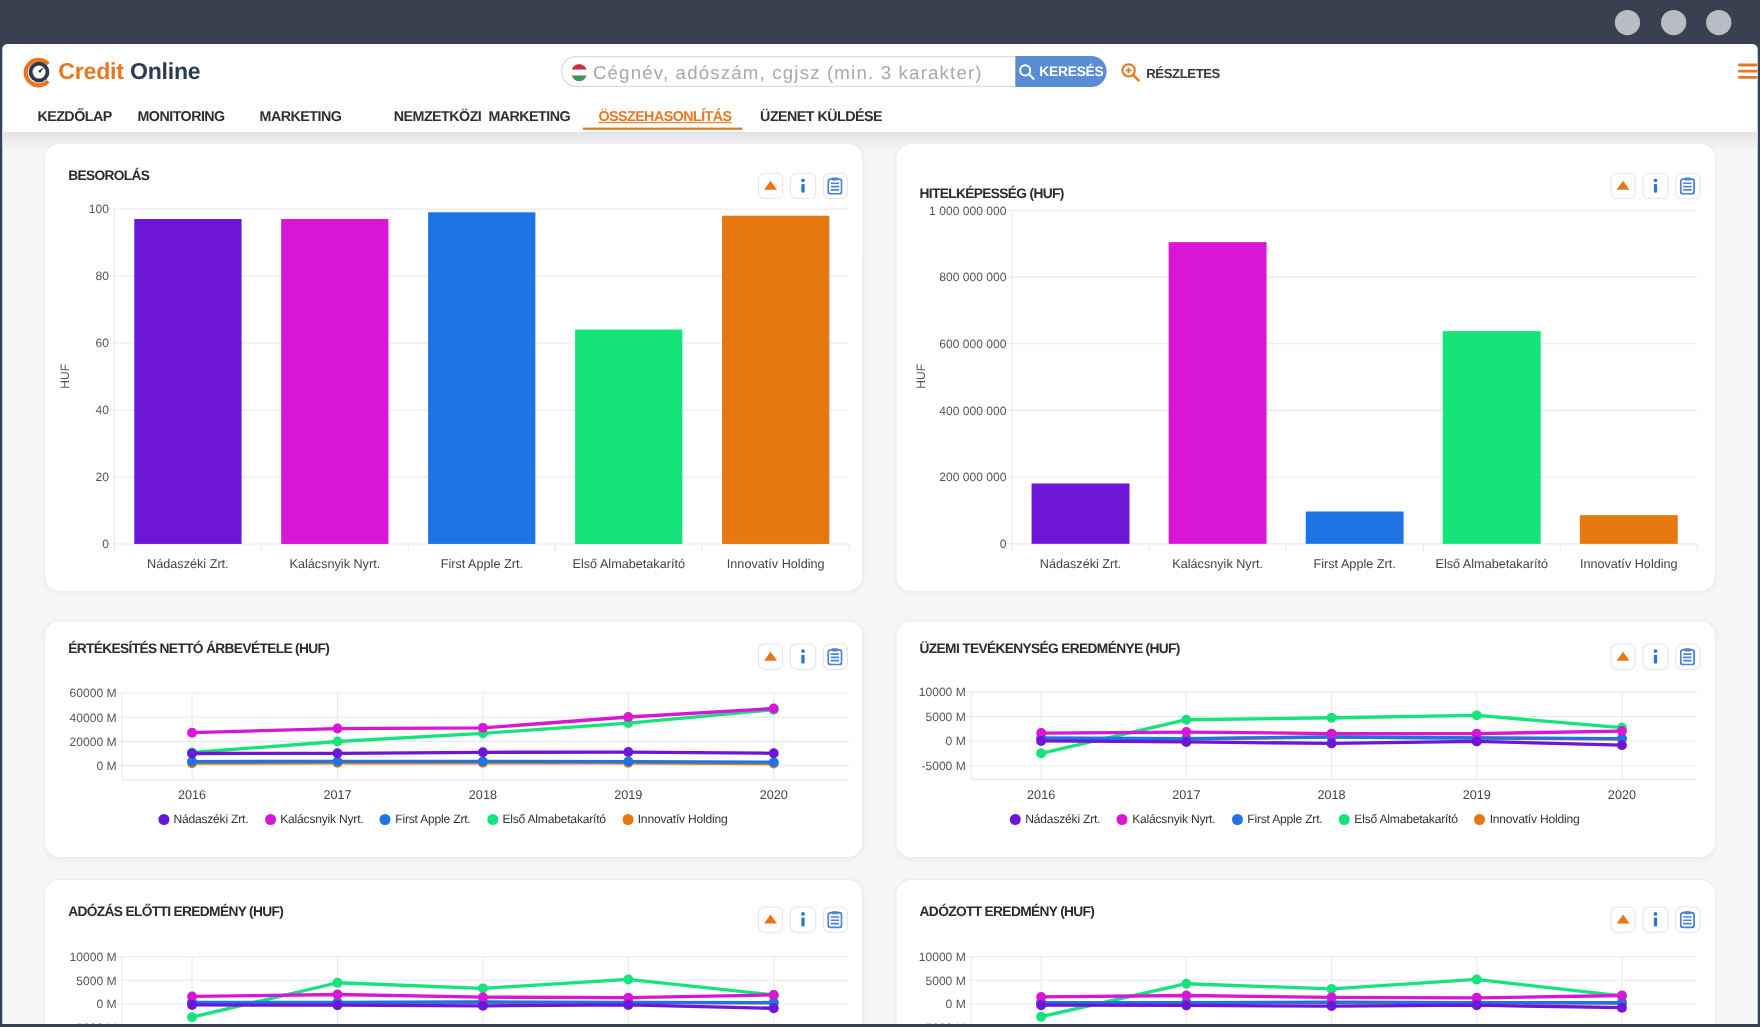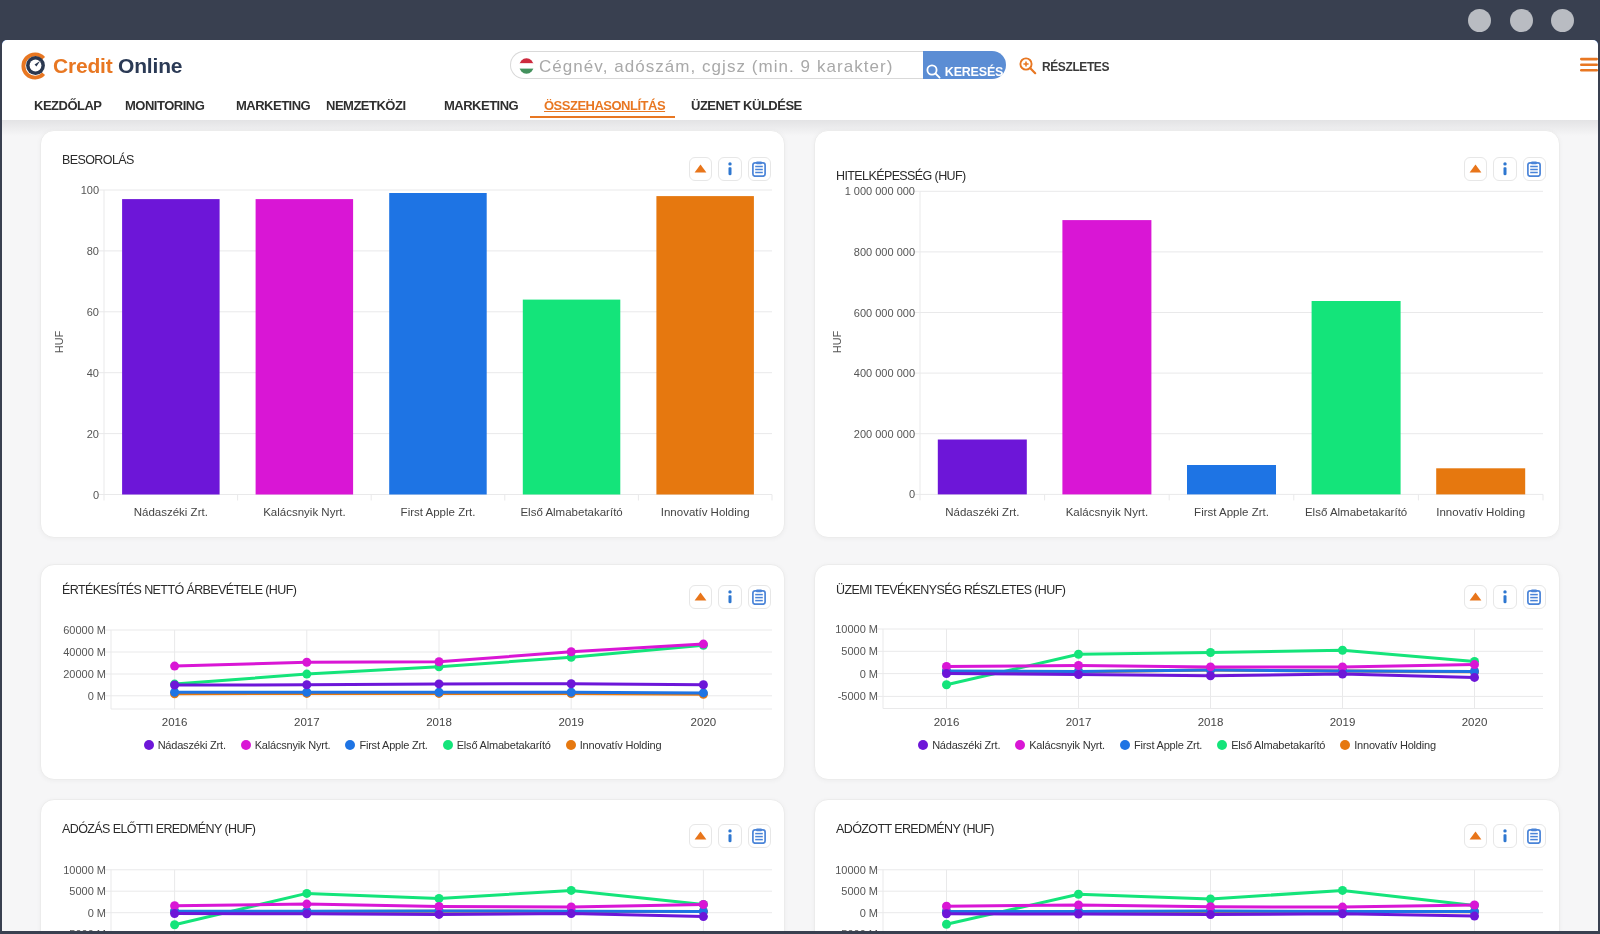--- a/index.html
+++ b/index.html
@@ -3,30 +3,30 @@
 * { box-sizing: border-box; margin:0; padding:0; }
 body { width:1600px; height:934px; background:#394050; font-family:"Liberation Sans", sans-serif; position:relative; overflow:hidden; }
 .winbtn { position:absolute; top:9px; width:23px; height:23px; border-radius:50%; background:#b9bcc2; }
 .window { position:absolute; left:2px; top:40px; width:1596px; height:891px; background:#3b82f6; border-radius:5px 5px 0 0; overflow:hidden; }
 .header { position:absolute; left:0; top:0; width:100%; height:50px; background:#fff; }
 .logotext { position:absolute; left:51px; top:14px; font-size:21px; font-weight:bold; letter-spacing:-0.2px; color:#e87722; }
 .logotext b { color:#2b3a55; font-weight:bold; }
 .searchwrap { position:absolute; left:508px; top:11px; width:496px; height:28px; }
 .sinput { position:absolute; left:0; top:0; width:413px; height:28px; background:#fff; border:1px solid #d9d9d9; border-right:none; border-radius:14px 0 0 14px; }
 .sph { position:absolute; left:28px; top:5px; font-size:17px; letter-spacing:1.05px; color:#a9a9a9; white-space:nowrap; }
-.sbtn { position:absolute; left:413px; top:0; width:83px; height:28px; background:#5b8dd4; border-radius:0 14px 14px 0; color:#fff; font-size:12.5px; letter-spacing:-0.2px; font-weight:bold; display:flex; align-items:flex-end; justify-content:center; }
+.sbtn { position:absolute; left:413px; top:0; width:83px; height:28px; background:#5b8dd4; border-radius:0 14px 14px 0; color:#fff; font-size:12.5px; letter-spacing:-0.2px; font-weight:bold; display:flex; align-items:center; justify-content:center; }
 .reszletes { position:absolute; left:1040px; top:20px; font-size:12px; letter-spacing:-0.4px; font-weight:bold; color:#3a3a3a; }
 .nav { position:absolute; left:0; top:50px; width:100%; height:30px; background:#fff; }
 .nav span { position:absolute; top:7.5px; font-size:13px; letter-spacing:-0.5px; font-weight:bold; color:#2f2f2f; white-space:nowrap;text-align:right; }
 .nav .active { color:#e87722;text-decoration:underline; }
 .underline { position:absolute; left:528px; top:25.5px; width:145px; height:2.5px; background:#e87722; }
 .main { position:absolute; left:0; top:80px; width:100%; height:811px; background:#f6f6f7; }
 .main:before { content:""; position:absolute; left:0; top:0; width:100%; height:16px; background:linear-gradient(#e3e3e5, rgba(246,246,247,0)); }
 .card { position:absolute; background:#fff; border:1px solid #ececec; border-radius:14px; box-shadow:0 1px 5px rgba(0,0,0,0.04); }
-.ctitle { position:absolute; left:21px; font-size:12.5px; letter-spacing:-0.6px; font-weight:normal; color:#2b2b2b; }
+.ctitle { position:absolute; left:21px; font-size:12.5px; letter-spacing:-0.6px; font-weight:bold; color:#2b2b2b; }
 .btnrow { position:absolute; right:13px; display:flex; gap:6px; }
 .cbtn { width:23.5px; height:23.5px; border:1px solid #e7e7e7; border-radius:6px; display:flex; align-items:center; justify-content:center; background:#fff; }
 .legend { position:absolute; left:0; width:100%; display:flex; justify-content:center; gap:15px; font-size:11px; padding-right:20px; letter-spacing:-0.2px; color:#333; }
 .litem { display:flex; align-items:center; white-space:nowrap; }
 .ldot { width:10px; height:10px; border-radius:50%; margin-right:4px; display:inline-block; }
 </style></head><body>
 <div class="winbtn" style="left:1468px"></div>
 <div class="winbtn" style="left:1509.5px"></div>
 <div class="winbtn" style="left:1551px"></div>
 <div class="window">
@@ -43,21 +43,21 @@
           <svg width="15" height="16" viewBox="0 0 15 16" style="position:absolute;left:8px;top:6px">
             <clipPath id="fc">
               <ellipse cx="7.5" cy="8" rx="7.2" ry="7.8"></ellipse>
             </clipPath>
             <g clip-path="url(#fc)">
               <rect x="0" y="0" width="15" height="5.4" fill="#cd2a3e"></rect>
               <rect x="0" y="5.4" width="15" height="5.2" fill="#ffffff"></rect>
               <rect x="0" y="10.6" width="15" height="5.4" fill="#43915d"></rect>
             </g>
           </svg>
-          <span class="sph">Cégnév, adószám, cgjsz (min. 9 karakter)</span>
+          <span class="sph">Cégnév, adószám, cgjsz (min. 3 karakter)</span>
         </div>
         <div class="sbtn"><svg width="15" height="15" viewBox="0 0 15 15" style="margin-right:4px">
             <circle cx="6" cy="6" r="4.6" fill="none" stroke="#fff" stroke-width="1.8"></circle>
             <line x1="9.5" y1="9.5" x2="13.6" y2="13.6" stroke="#fff" stroke-width="1.8" stroke-linecap="round"></line>
           </svg>KERESÉS</div>
       </div>
       <svg width="18" height="18" viewBox="0 0 18 18" style="position:absolute;left:1017px;top:17px">
         <circle cx="7" cy="7" r="5.6" fill="none" stroke="#e87722" stroke-width="1.9"></circle>
         <line x1="4.4" y1="7" x2="9.6" y2="7" stroke="#e87722" stroke-width="1.6"></line>
         <line x1="7" y1="4.4" x2="7" y2="9.6" stroke="#e87722" stroke-width="1.6"></line>
@@ -67,21 +67,21 @@
       <svg width="18" height="16" viewBox="0 0 18 16" style="position:absolute;left:1578px;top:17px">
         <rect x="0" y="0.8" width="18" height="2.6" rx="1.3" fill="#e87722"></rect>
         <rect x="0" y="6.4" width="18" height="2.6" rx="1.3" fill="#e87722"></rect>
         <rect x="0" y="12" width="18" height="2.6" rx="1.3" fill="#e87722"></rect>
       </svg>
     </div>
     <div class="nav">
       <span style="left:32px">KEZDŐLAP</span>
       <span style="left:123px">MONITORING</span>
       <span style="left:234px">MARKETING</span>
-      <span style="left:324px">NEMZETKÖZI</span>
+      <span style="left:356px">NEMZETKÖZI</span>
       <span style="left:442px">MARKETING</span>
       <span class="active" style="left:542px">ÖSSZEHASONLÍTÁS</span>
       <span style="left:689px">ÜZENET KÜLDÉSE</span>
       <div class="underline"></div>
     </div>
     <div class="main">
       <div class="card" style="left:38px;top:10px;width:745px;height:408px">
         <div class="ctitle" style="top:22px">BESOROLÁS</div>
         <div class="btnrow" style="top:26px">
           <span class="cbtn">
@@ -289,21 +289,21 @@
         </svg>
         <div class="legend" style="top:174px">
           <span class="litem"><span class="ldot" style="background:#6d16d8"></span>Nádaszéki Zrt.</span>
           <span class="litem"><span class="ldot" style="background:#d916d5"></span>Kalácsnyik Nyrt.</span>
           <span class="litem"><span class="ldot" style="background:#1e74e4"></span>First Apple Zrt.</span>
           <span class="litem"><span class="ldot" style="background:#14e47a"></span>Első Almabetakarító</span>
           <span class="litem"><span class="ldot" style="background:#e6780f"></span>Innovatív Holding</span>
         </div>
       </div>
       <div class="card" style="left:812px;top:444px;width:746px;height:216px">
-        <div class="ctitle" style="top:18px">ÜZEMI TEVÉKENYSÉG RÉSZLETES (HUF)</div>
+        <div class="ctitle" style="top:18px">ÜZEMI TEVÉKENYSÉG EREDMÉNYE (HUF)</div>
         <div class="btnrow" style="top:20px">
           <span class="cbtn">
             <svg width="13" height="9" viewBox="0 0 13 9">
               <path d="M6.5 0.4 L12.4 8.6 L0.6 8.6 Z" fill="#e8751a"></path>
             </svg>
           </span>
           <span class="cbtn">
             <svg width="6" height="14" viewBox="0 0 6 14">
               <circle cx="3" cy="1.9" r="1.7" fill="#2e77d0"></circle>
               <path d="M1.5 6.1 Q1.5 5.2 2.4 5.2 L3.6 5.2 Q4.5 5.2 4.5 6.1 L4.5 12.1 Q4.5 13.3 3 13.3 Q1.5 13.3 1.5 12.1 Z" fill="#2e77d0"></path>

